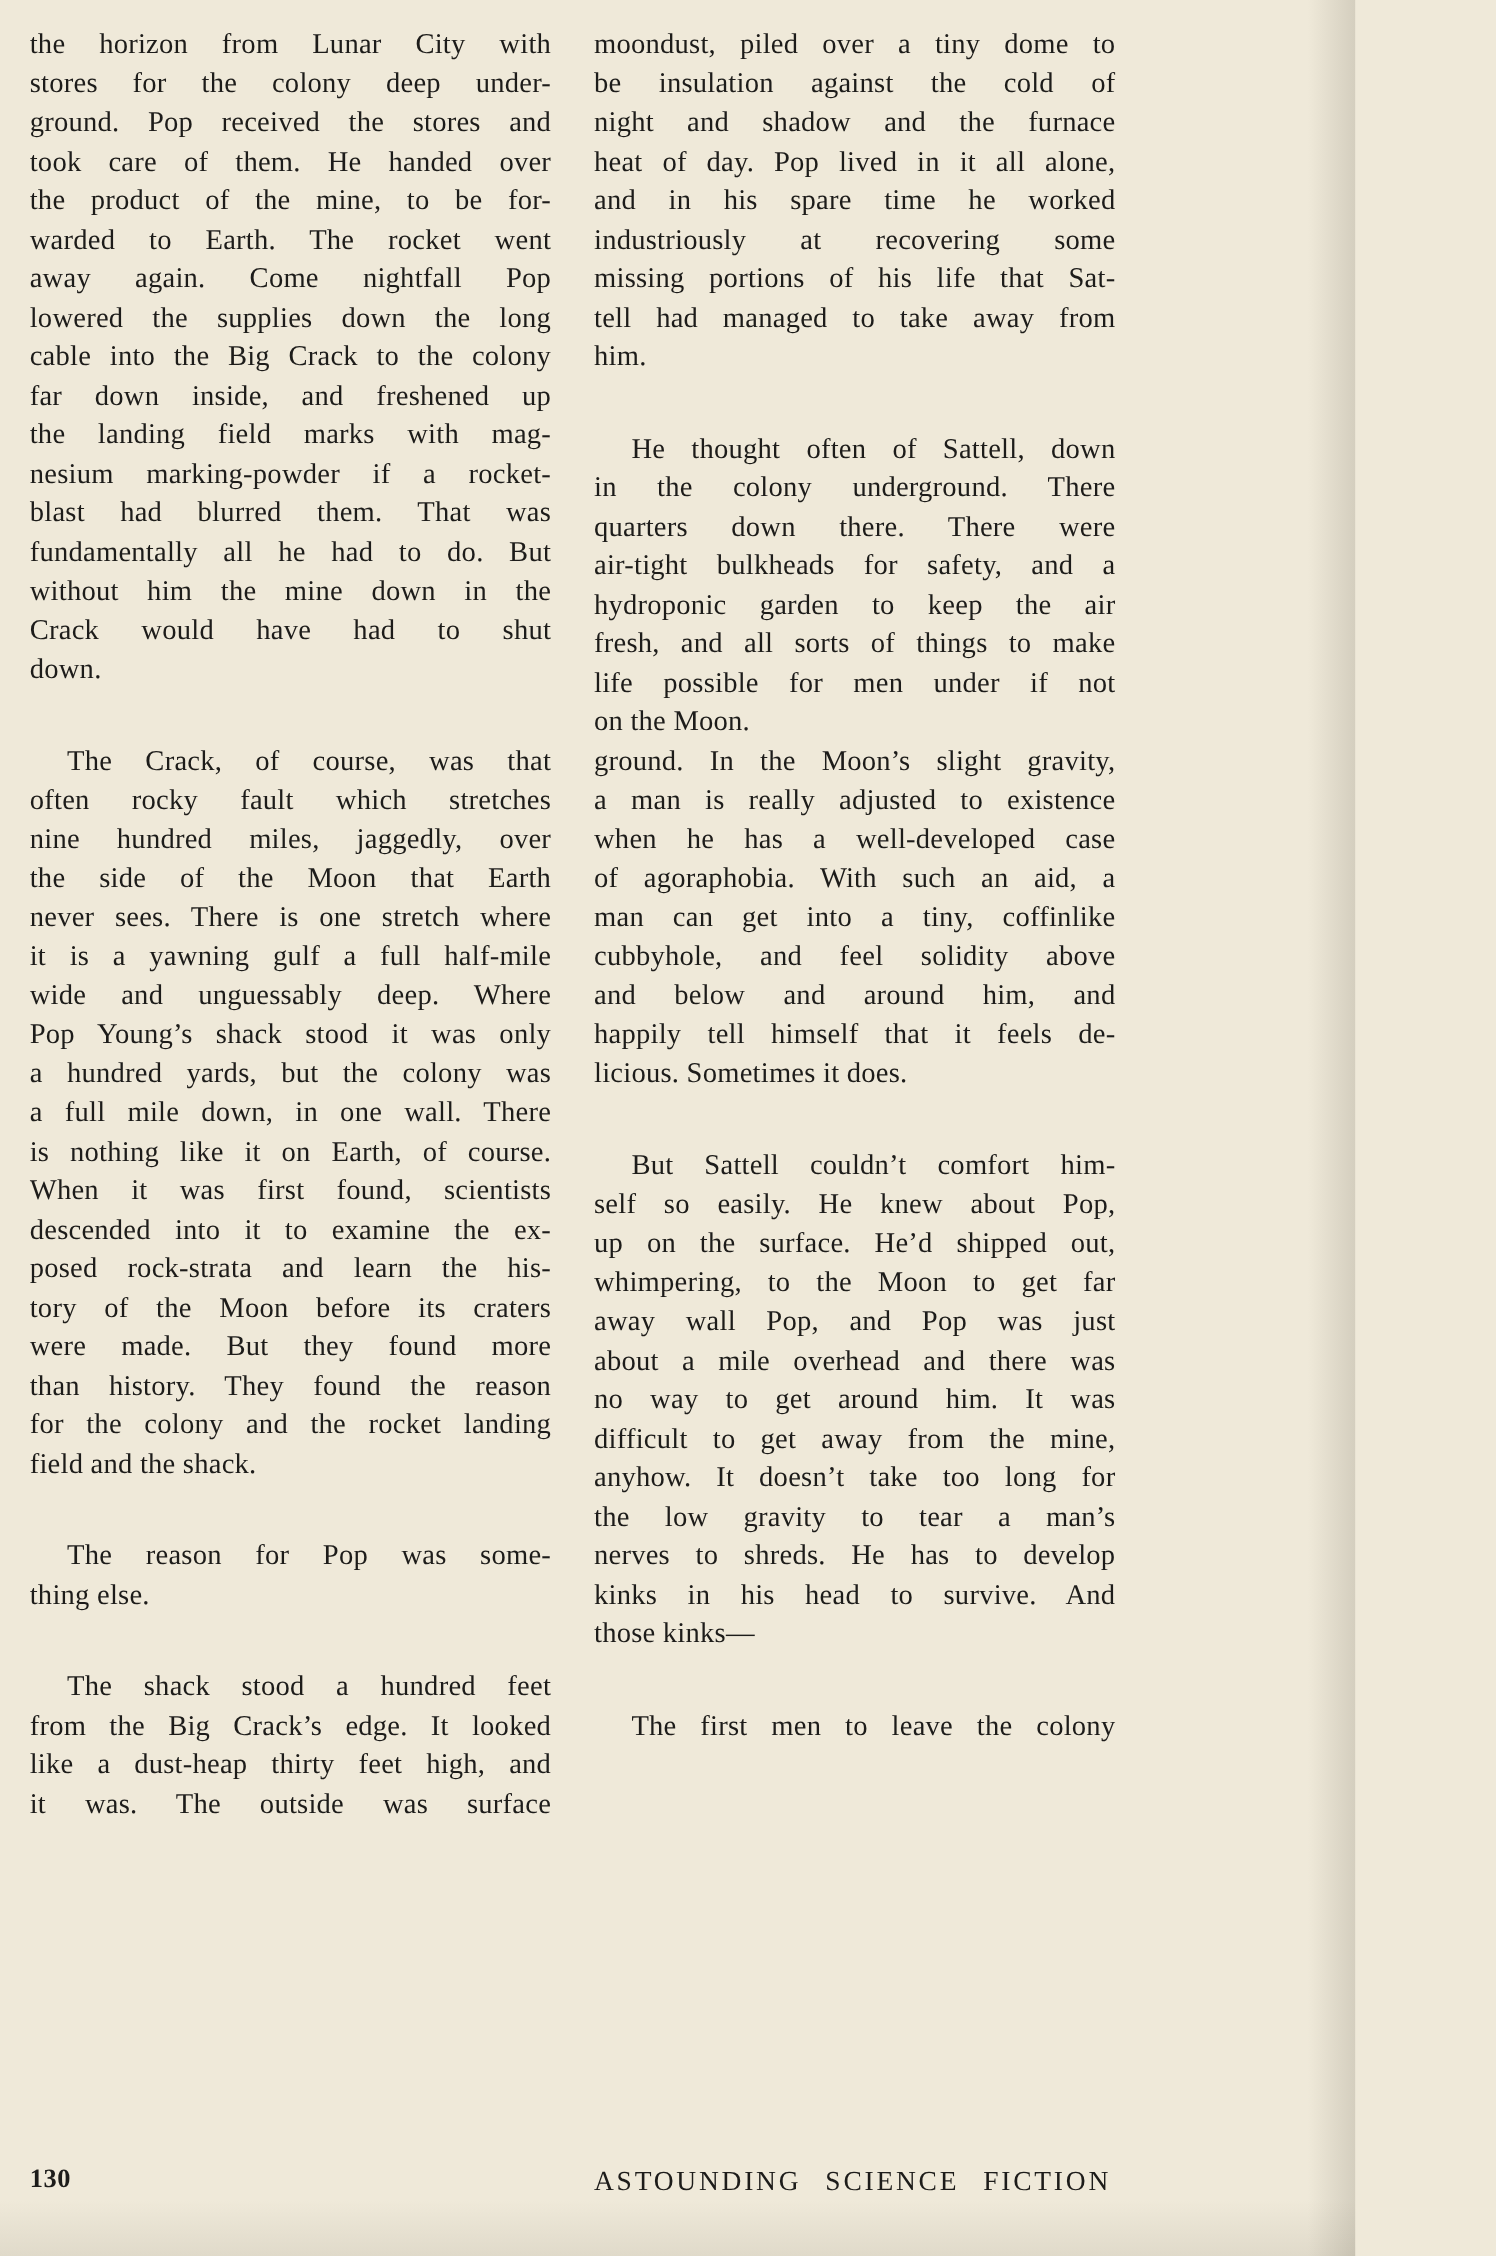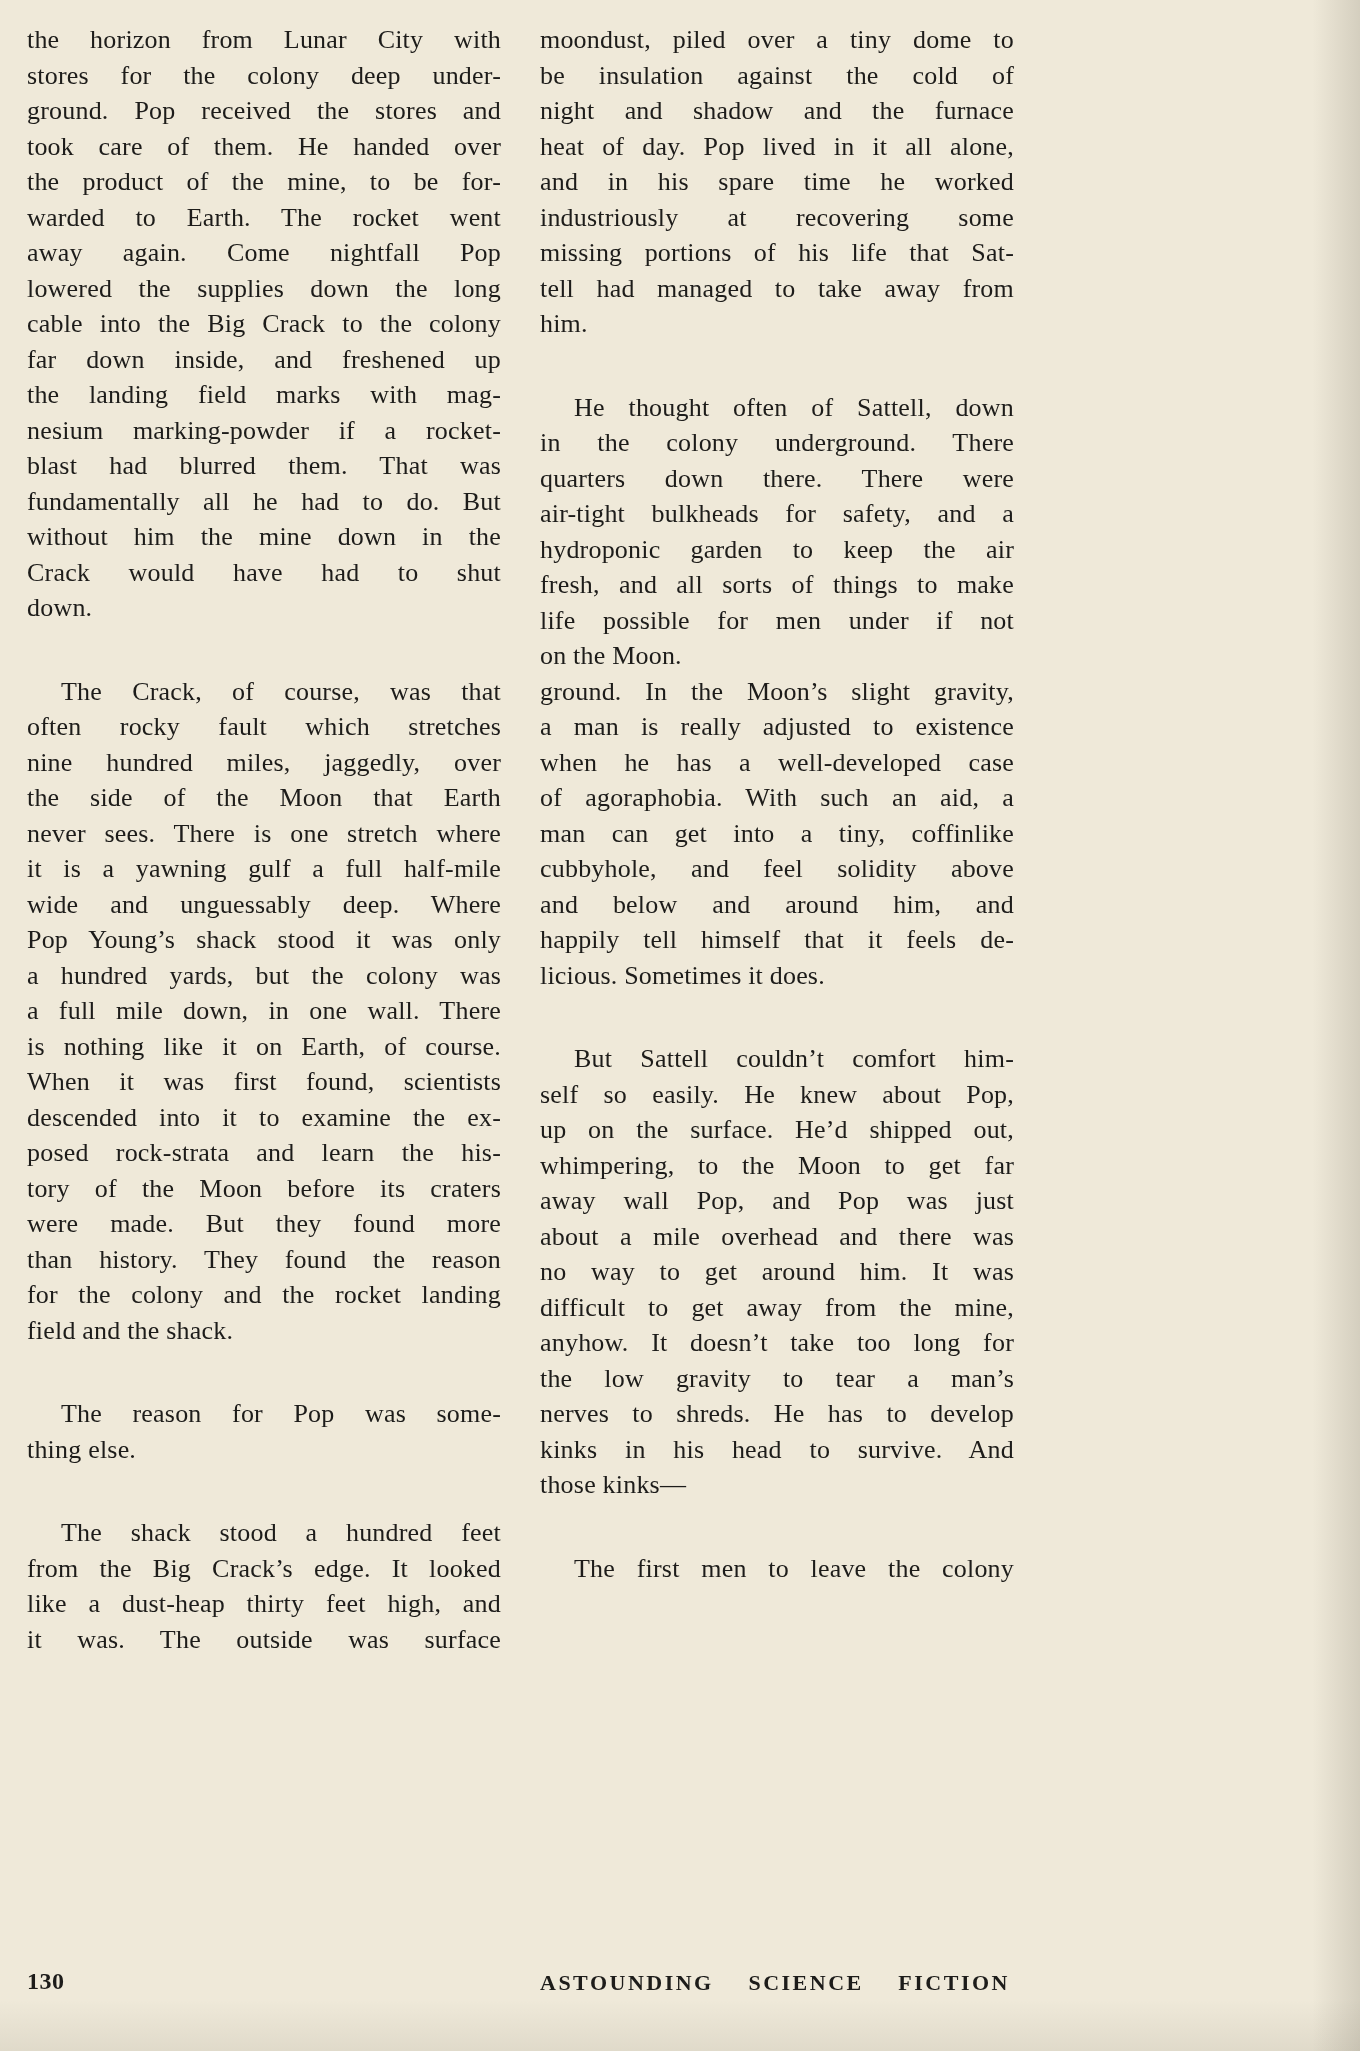--- a/index.html
+++ b/index.html
@@ -7,21 +7,21 @@
     padding: 0;
   }
   body {
     width: 1360px;
     height: 2051px;
     font-family: "Liberation Serif", "DejaVu Serif", serif;
     background: #efe9d9;
   }
   .page {
     position: relative;
-    width: 1360px;
+    width: 1232px;
     height: 2051px;
     overflow: hidden;
     color: #1d1c1a;
     background:
       linear-gradient(90deg, rgba(0,0,0,0) 0%, rgba(0,0,0,0) 96.5%, rgba(90,85,70,0.18) 100%),
       linear-gradient(180deg, rgba(0,0,0,0) 0%, rgba(0,0,0,0) 97.5%, rgba(90,85,70,0.10) 100%),
       #efe9d9;
   }
   .col {
     position: absolute;
@@ -56,22 +56,22 @@
     top: 0;
     font-size: 24px;
     font-weight: bold;
     letter-spacing: 0.5px;
   }
   .running-title {
     position: absolute;
     left: 513px;
     top: 2px;
     width: 470px;
-    font-size: 22px;
-    font-weight: bold;
+    font-size: 25px;
+    font-weight: normal;
     letter-spacing: 2.5px;
     text-align: justify;
     text-align-last: justify;
   }
 </style>
 </head>
 <body>
 
 <div class="page">
 

